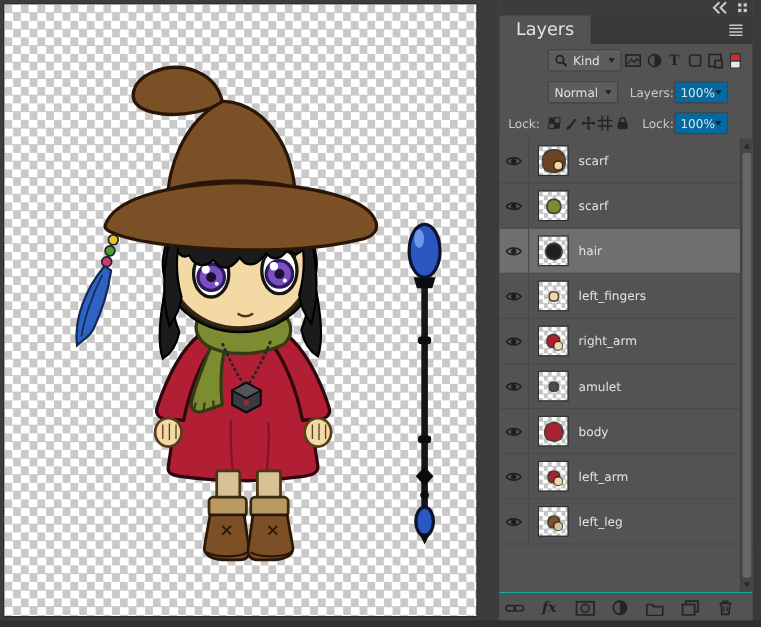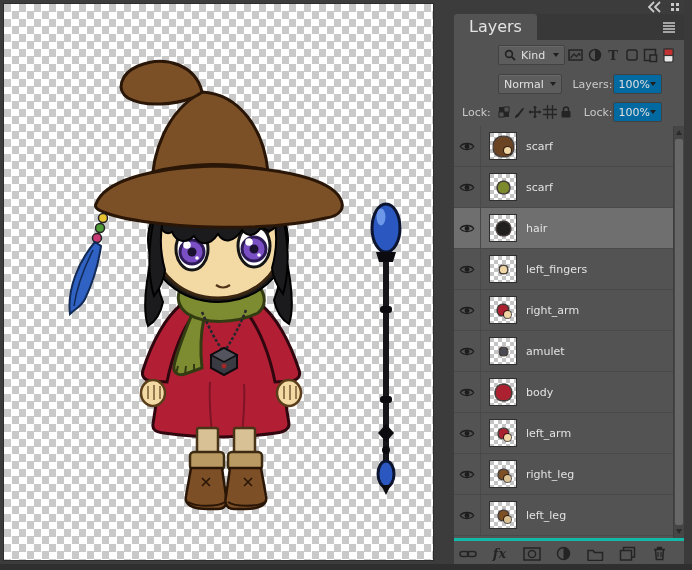--- a/index.html
+++ b/index.html
@@ -112,21 +112,21 @@
   }
   .sb-thumb{ position:absolute; left:1px; right:1px; top:13px; bottom:13px;
     background:#676767; border-radius:2px; }
   .sb-up,.sb-down{ position:absolute; left:2px; width:0; height:0;
     border-left:3.5px solid transparent; border-right:3.5px solid transparent; }
   .sb-up{ top:4px; border-bottom:5px solid #2a2a2a; }
   .sb-down{ bottom:4px; border-top:5px solid #2a2a2a; }
 
   
   .panel-footer{
-    height:28px; border-top:3px solid #14b8a6; display:flex; align-items:center;
+    height:28px; border-top:1px solid #14b8a6; display:flex; align-items:center;
     justify-content:flex-end; gap:11px; padding-right:14px; background:#535353;
   }
   .fx-glyph{ font-family:"DejaVu Serif",serif; font-style:italic; font-weight:bold;
     font-size:13px; color:#242424; line-height:1; }
 
   .window-bottom{ position:absolute; left:0; bottom:0; width:692px; height:6px; background:#2f2f2f; }
 </style>
 </head>
 <body>
 
@@ -467,33 +467,20 @@
     <div class="eye-cell">
       <svg width="16" height="11" viewBox="0 0 18 12">
         <path d="M1.5 6 C4.5 1.5 13.5 1.5 16.5 6 C13.5 10.5 4.5 10.5 1.5 6 Z" fill="none" stroke="#1d1d1d" stroke-width="1.5"></path>
         <circle cx="9" cy="6" r="2.7" fill="#1d1d1d"></circle>
       </svg>
     </div>
     <div class="thumb">
       <span class="blob" style="width: 9px; height: 9px; background: rgb(125, 80, 38);"></span>
       <span class="blob2" style="display: block; background: rgb(217, 193, 148);"></span>
     </div>
-    <span class="layer-name">right_leg</span>
-  </div>
-          <div class="layer-row">
-    <div class="eye-cell">
-      <svg width="16" height="11" viewBox="0 0 18 12">
-        <path d="M1.5 6 C4.5 1.5 13.5 1.5 16.5 6 C13.5 10.5 4.5 10.5 1.5 6 Z" fill="none" stroke="#1d1d1d" stroke-width="1.5"></path>
-        <circle cx="9" cy="6" r="2.7" fill="#1d1d1d"></circle>
-      </svg>
-    </div>
-    <div class="thumb">
-      <span class="blob" style="width: 9px; height: 9px; background: rgb(125, 80, 38);"></span>
-      <span class="blob2" style="display: block; background: rgb(217, 193, 148);"></span>
-    </div>
     <span class="layer-name">left_leg</span>
   </div>
         </div>
       <div class="scrollbar">
         <span class="sb-up"></span>
         <span class="sb-thumb"></span>
         <span class="sb-down"></span>
       </div>
     </div>
 

